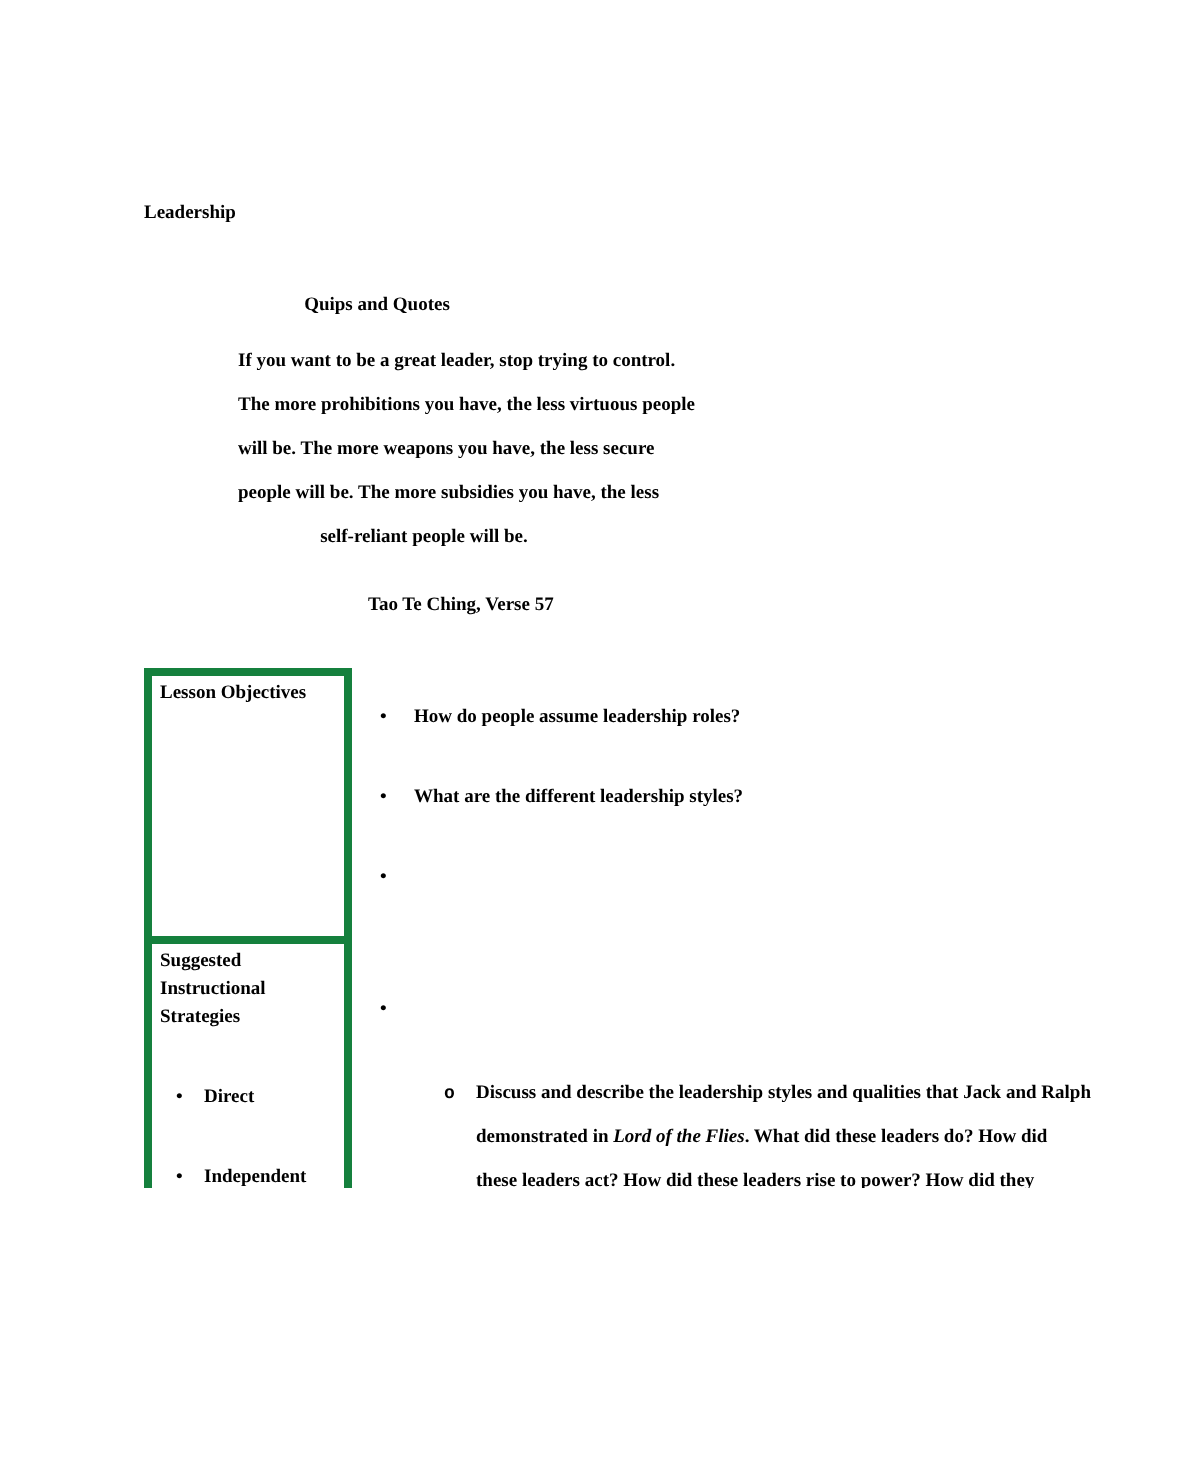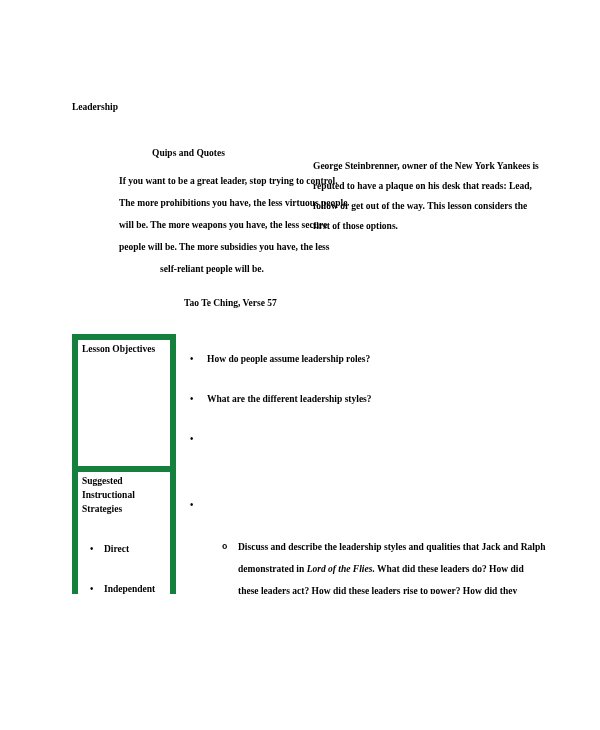--- a/index.html
+++ b/index.html
@@ -22,21 +22,21 @@
   .quips-heading { line-height: 22px; margin-bottom: 6px; }
   .quote-text { white-space: pre; line-height: 22px; margin-left: 47px; }
   .col-right { width: 235px; margin-left: 8px; padding-top: 14px; }
   .note-text { white-space: pre; line-height: 20px; }
   .attribution { margin-top: 12px; margin-left: 112px; line-height: 22px; }
   .obj-table { margin-top: 20px; }
   .trow { display: flex; }
   .lcell {
     width: 104px;
     box-sizing: border-box;
-    border: 6px solid #15803d;
+    border: 4px solid #15803d;
     padding: 2px 4px;
     line-height: 14px;
   }
   .trow2 .lcell { border-top: none; padding-bottom: 14px; }
   .lcell-header { white-space: pre-line; }
   .rcell { flex: 1; box-sizing: border-box; padding-left: 14px; }
   .trow1 .rcell { padding-top: 18px; }
   .bullet-row { display: flex; align-items: flex-start; line-height: 14px; }
   .obj-bullet { margin-bottom: 26px; }
   .glyph { width: 17px; flex: 0 0 17px; }
@@ -56,26 +56,20 @@
   <div class="doc-title">Leadership</div>
 
   <div class="columns">
     <div class="col-left">
       <div class="quips-heading">Quips and Quotes</div>
       <div class="quote-text">If you want to be a great leader, stop trying to control.
 The more prohibitions you have, the less virtuous people
 will be. The more weapons you have, the less secure
 people will be. The more subsidies you have, the less
 self-reliant people will be.</div>
-    </div>
-    <div class="col-right">
-      <div class="note-text">George Steinbrenner, owner of the New York Yankees is
-reputed to have a plaque on his desk that reads: Lead,
-follow or get out of the way. This lesson considers the
-first of those options.</div>
     </div>
   </div>
 
   <div class="attribution">Tao Te Ching, Verse 57</div>
 
   <div class="obj-table">
 
     <div class="trow trow1">
       <div class="lcell">
         <div class="lcell-header">Lesson Objectives</div>

